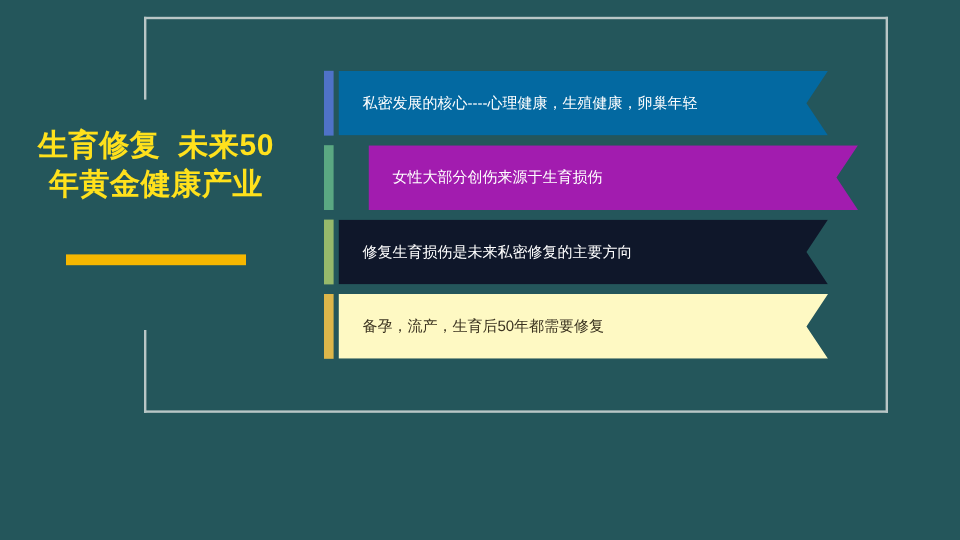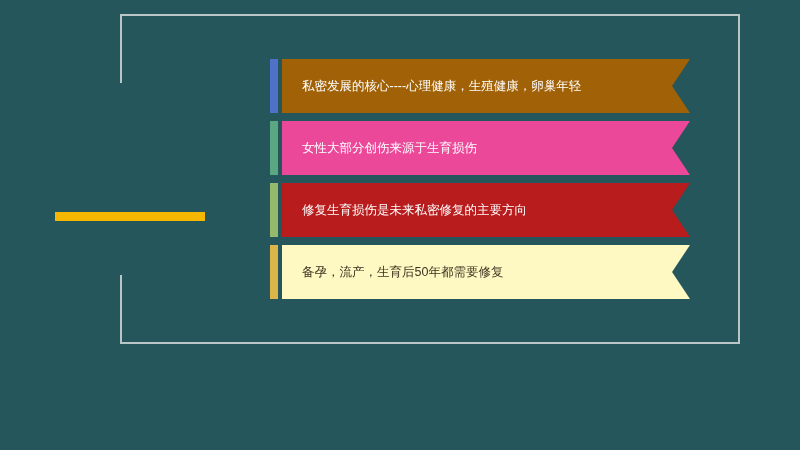--- a/index.html
+++ b/index.html
@@ -93,41 +93,44 @@
 <body>
 
 <div id="slide" style="background: rgb(36, 86, 91);">
 
   <div class="frame-line frame-top" style="background: rgb(185, 198, 198);"></div>
   <div class="frame-line frame-right" style="background: rgb(185, 198, 198);"></div>
   <div class="frame-line frame-bottom" style="background: rgb(185, 198, 198);"></div>
   <div class="frame-line frame-left-a" style="background: rgb(185, 198, 198);"></div>
   <div class="frame-line frame-left-b" style="background: rgb(185, 198, 198);"></div>
 
+  <div class="title-block">
+    <div class="title-text" style="color: rgb(255, 225, 28);">生育修复  未来50年黄金健康产业</div>
+  </div>
   <div class="title-underline" style="background: rgb(245, 183, 0);"></div>
 
   <div class="banners">
 
     <div class="banner-row">
       <div class="accent" style="background: rgb(79, 114, 200);"></div>
-      <div class="banner-body" style="background: #a16207;">
+      <div class="banner-body" style="background: #0369a1;">
         <span class="banner-label" style="color: rgb(255, 255, 255);">私密发展的核心----心理健康，生殖健康，卵巢年轻</span>
       </div>
     </div>
 
     <div class="banner-row">
       <div class="accent" style="background: rgb(90, 168, 130);"></div>
-      <div class="banner-body" style="background: #ec4899;">
+      <div class="banner-body" style="background: #a21caf; margin-left: 25px;">
         <span class="banner-label" style="color: rgb(255, 255, 255);">女性大部分创伤来源于生育损伤</span>
       </div>
     </div>
 
     <div class="banner-row">
       <div class="accent" style="background: rgb(151, 185, 107);"></div>
-      <div class="banner-body" style="background: #b91c1c; text-align: center;">
+      <div class="banner-body" style="background: #0f172a; text-align: center;">
         <span class="banner-label" style="color: rgb(255, 255, 255);">修复生育损伤是未来私密修复的主要方向</span>
       </div>
     </div>
 
     <div class="banner-row">
       <div class="accent" style="background: rgb(221, 182, 74);"></div>
       <div class="banner-body" style="background: #fef9c3;">
         <span class="banner-label" style="color: rgb(59, 51, 32);">备孕，流产，生育后50年都需要修复</span>
       </div>
     </div>

